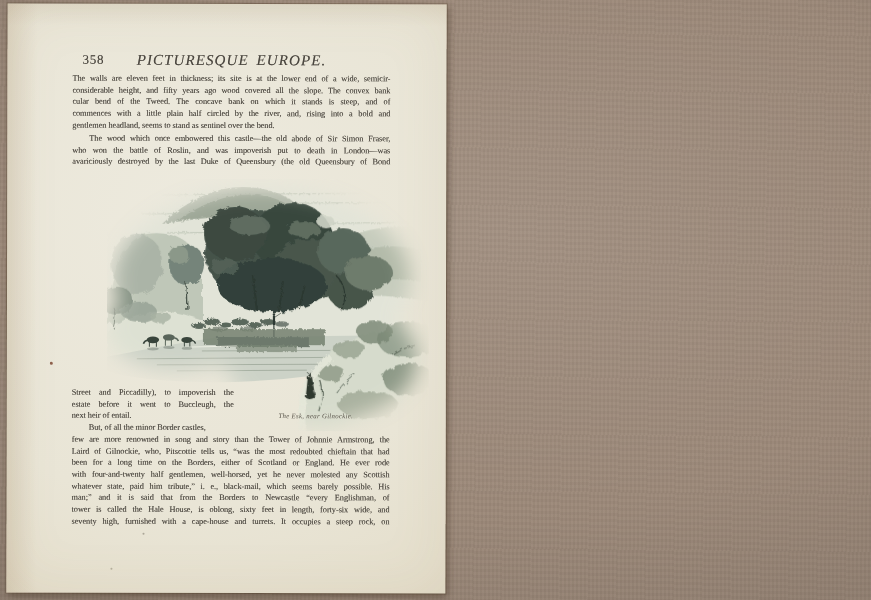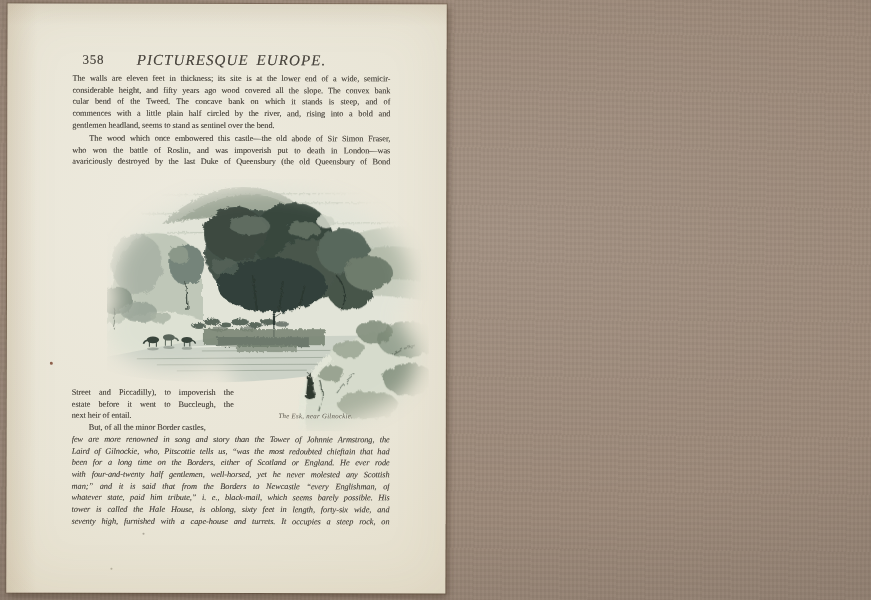--- a/index.html
+++ b/index.html
@@ -44,21 +44,21 @@
   .textblock{position:absolute;left:65px;width:318px;font-size:8.3px;letter-spacing:-.05px;}
   .tline{
     height:11.7px;line-height:11.7px;overflow:hidden;
     text-align:justify;text-align-last:justify;white-space:normal;
   }
   .tline.left{text-align-last:left;}
   .tline.indent{text-indent:17px;}
   #para1{top:69px;}
   #para2{top:129px;}
   #colcont{top:383px;width:162px;}
-  #para3{top:430px;font-style:italic;}
+  #para3{top:430px;}
   .caption{
     position:absolute;left:230px;top:408px;width:158px;text-align:center;
     font-style:italic;font-size:6.8px;letter-spacing:.3px;color:#585349;
   }
   
   .plate{position:absolute;left:100px;top:175px;width:322px;height:252px;margin:0;padding:0;}
   
   .speck{position:absolute;border-radius:50%;}
   .speck.s1{left:43px;top:358px;width:3px;height:3px;background:#7e4832;opacity:.85;}
   .speck.s2{left:136px;top:529px;width:2px;height:2px;background:#6d675c;opacity:.5;}
@@ -271,22 +271,22 @@
         <div class="tline left indent">But, of all the minor Border castles,</div>
       </div>
 
     <div class="caption">The Esk, near Gilnockie.</div>
 
     <div id="para3" class="textblock ink">
         <div class="tline">few are more renowned in song and story than the Tower of Johnnie Armstrong, the</div>
         <div class="tline">Laird of Gilnockie, who, Pitscottie tells us, “was the most redoubted chieftain that had</div>
         <div class="tline">been for a long time on the Borders, either of Scotland or England.  He ever rode</div>
         <div class="tline">with four-and-twenty half gentlemen, well-horsed, yet he never molested any Scottish</div>
+        <div class="tline">whatever state, paid him tribute,” i. e., black-mail, which seems barely possible.  His</div>
         <div class="tline">man;” and it is said that from the Borders to Newcastle “every Englishman, of</div>
-        <div class="tline">whatever state, paid him tribute,” i. e., black-mail, which seems barely possible.  His</div>
         <div class="tline">tower is called the Hale House, is oblong, sixty feet in length, forty-six wide, and</div>
         <div class="tline">seventy high, furnished with a cape-house and turrets.  It occupies a steep rock, on</div>
       </div>
 
     <span class="speck s1"></span>
     <span class="speck s2"></span>
     <span class="speck s3"></span>
   </div>
 </div>
 

